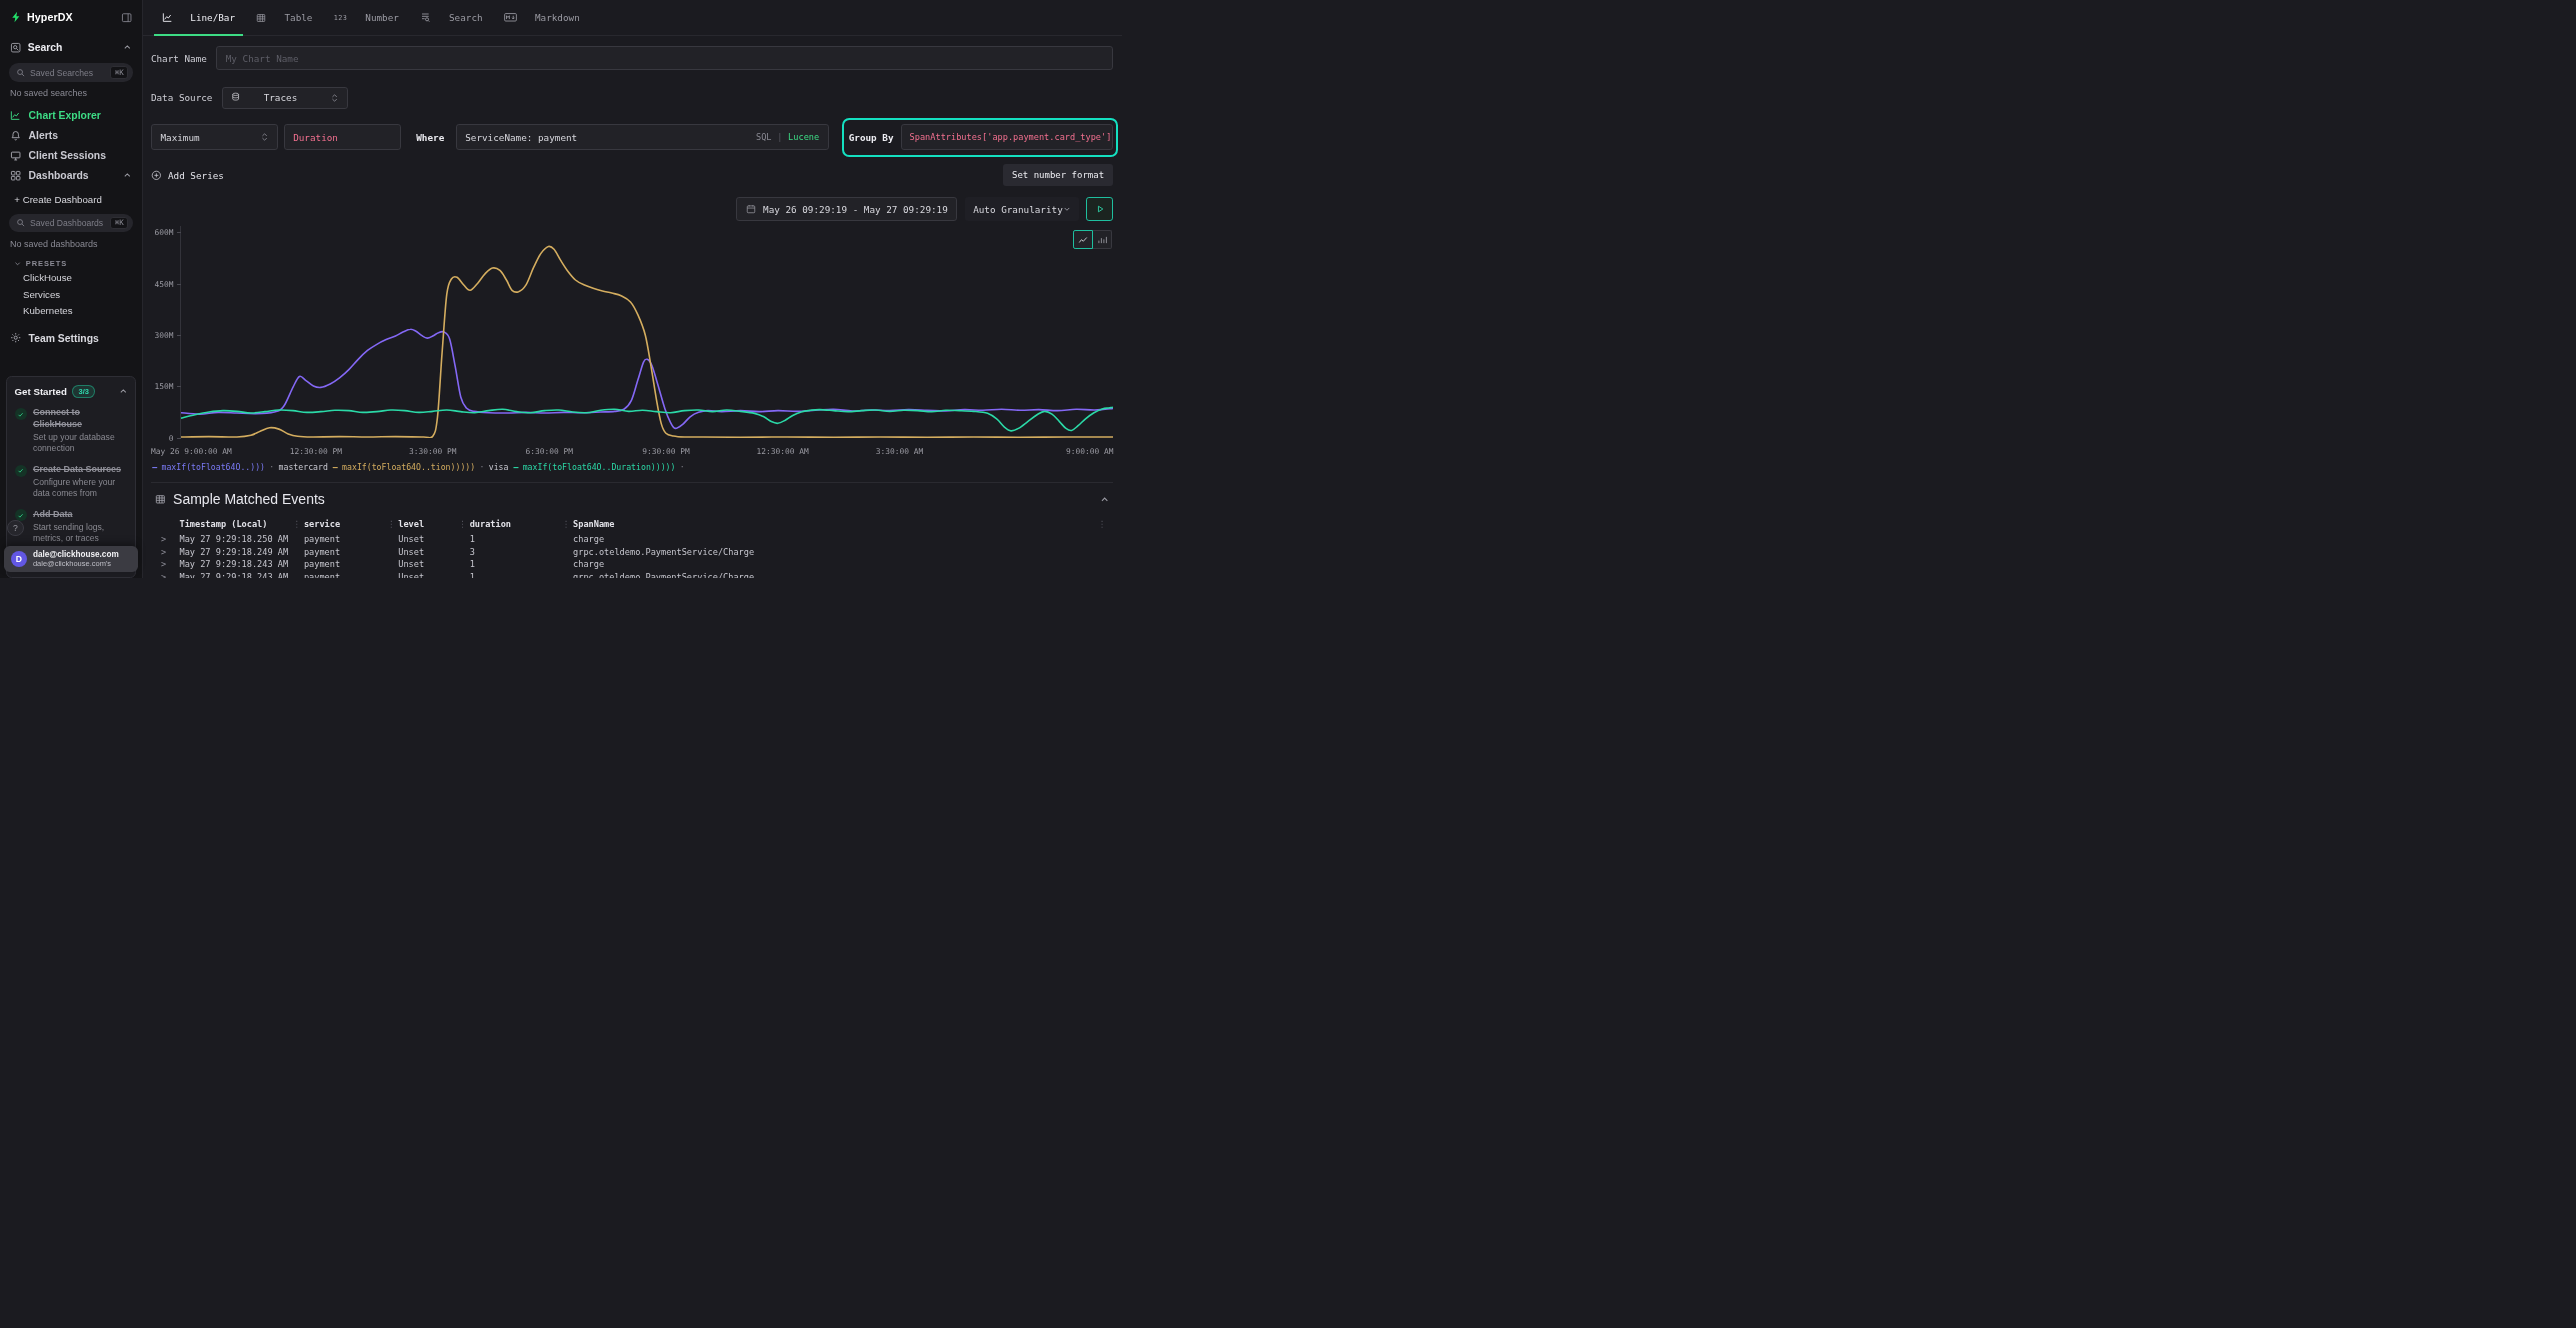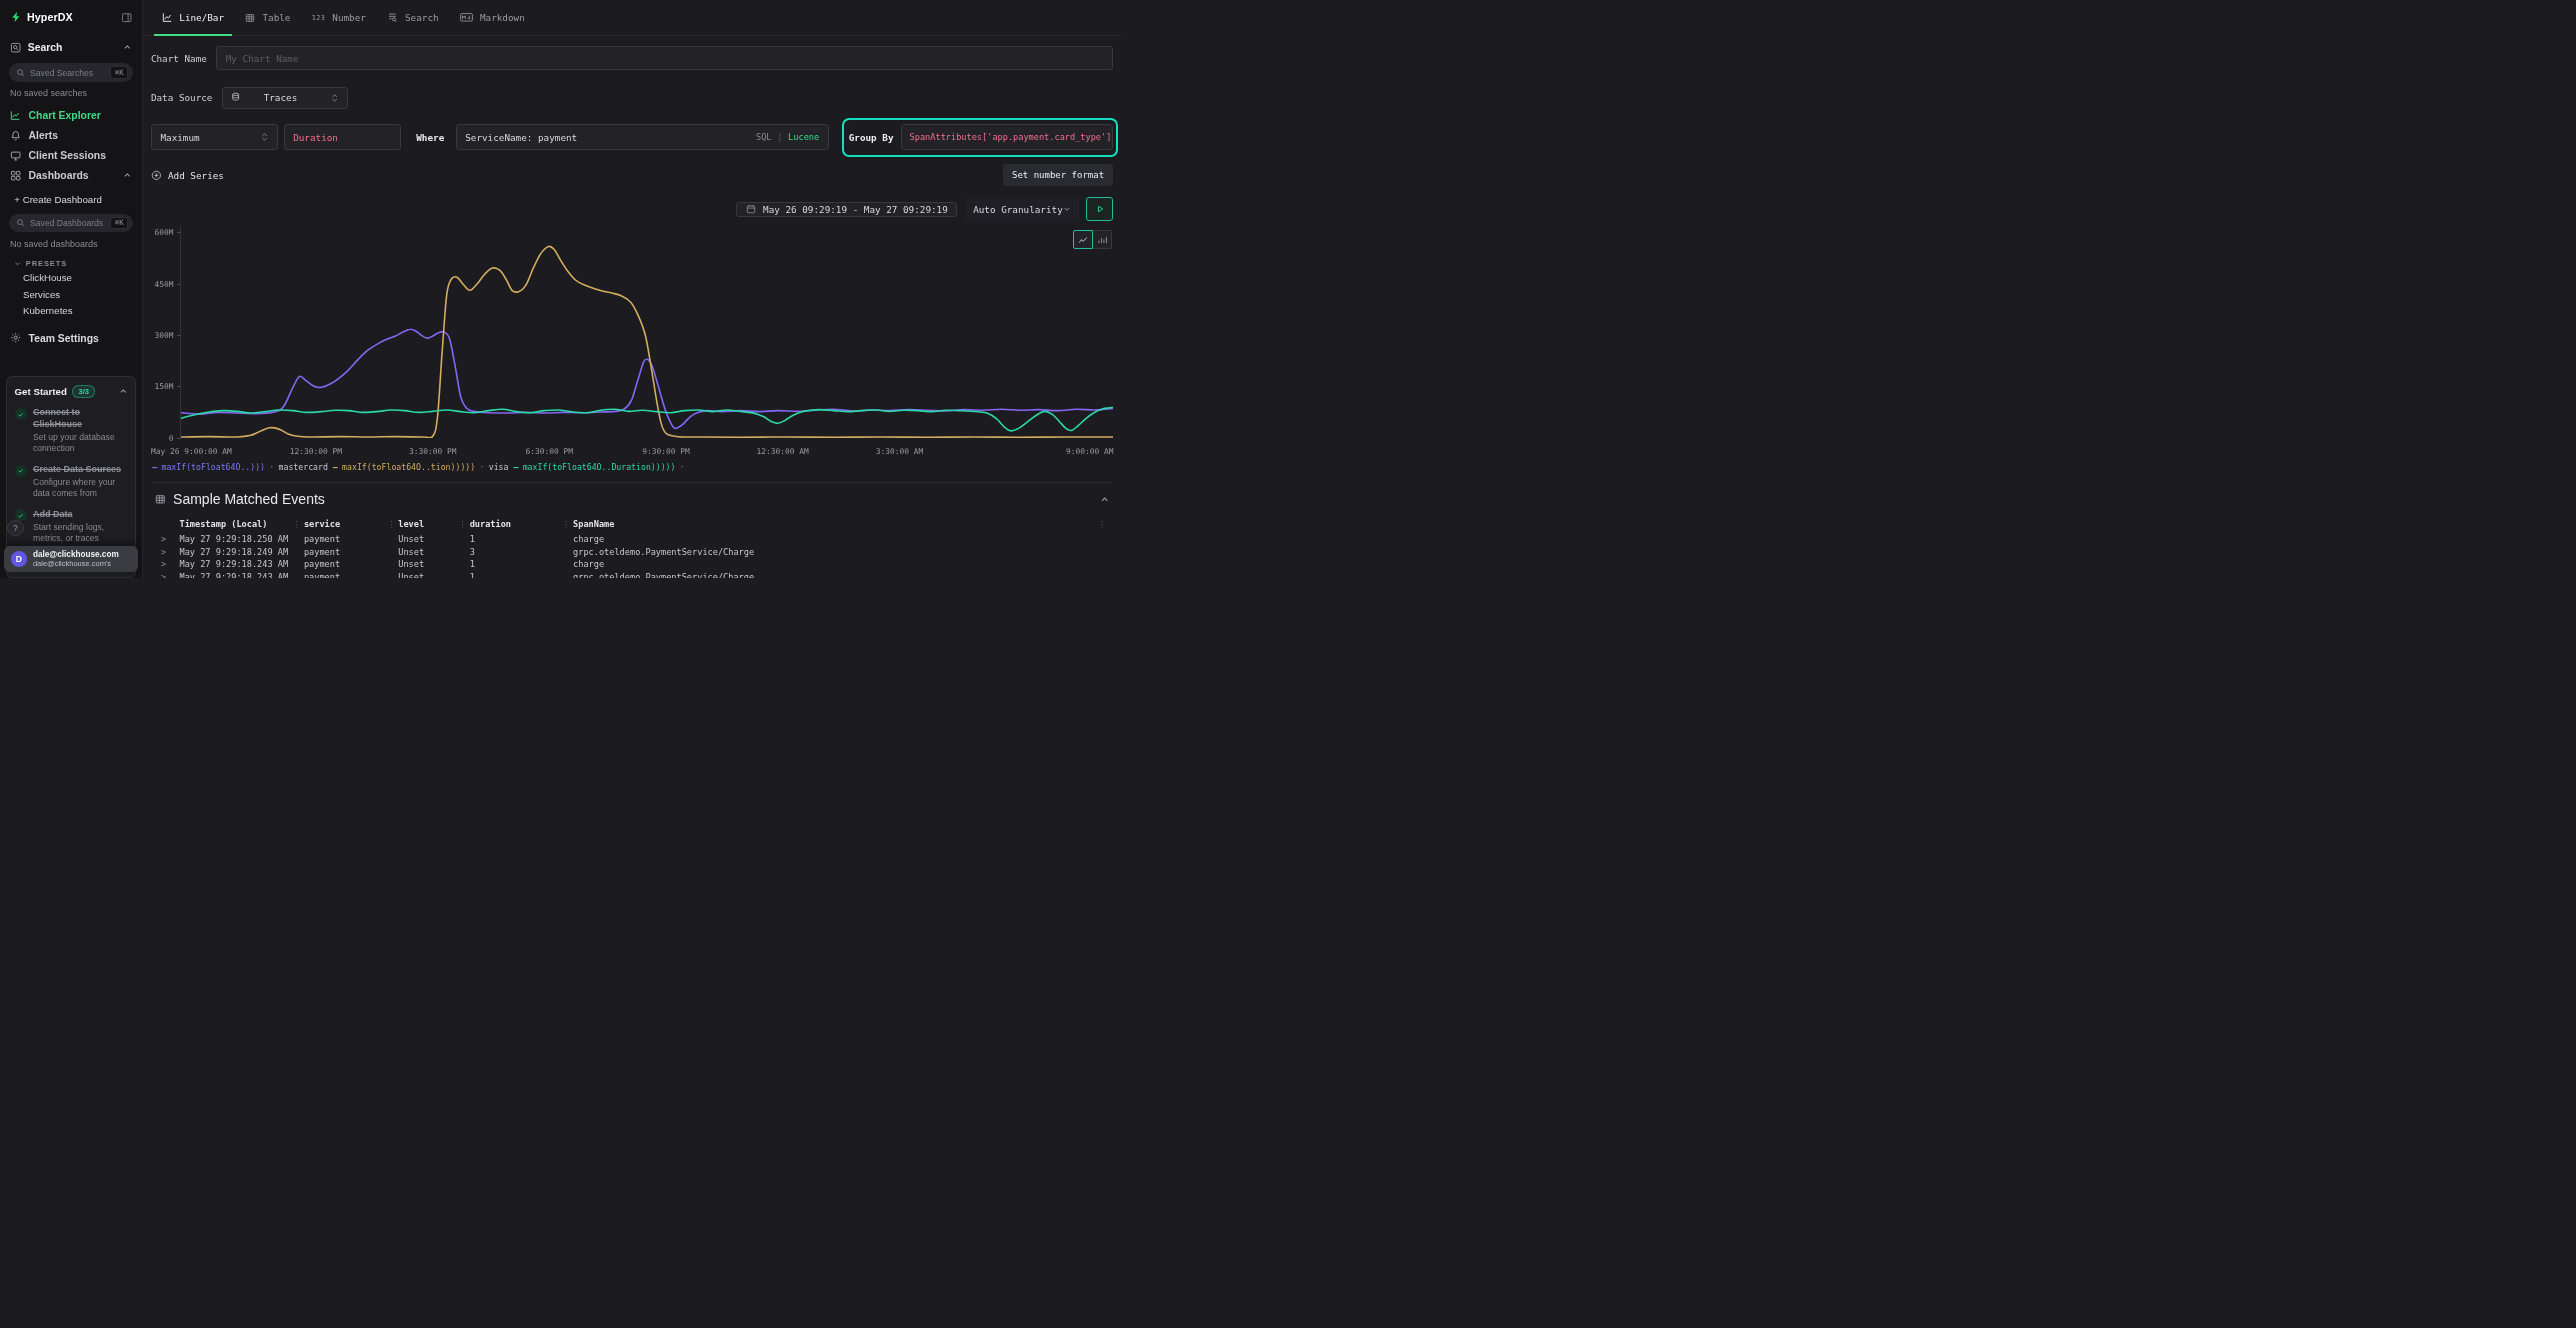--- a/index.html
+++ b/index.html
@@ -61,21 +61,21 @@
                display:flex; gap:5.7px; align-items:center; padding:4.3px 6.4px; z-index:3;
                box-shadow:0 -2.9px 7.2px rgba(0,0,0,.35); cursor:pointer; }
   .avatar { width:16.5px; height:16.5px; border-radius:50%; background:#6257e3; color:#fff; font-size:8.6px;
             font-weight:700; display:flex; align-items:center; justify-content:center; flex:none; }
   .uname { font-size:8.2px; font-weight:700; color:#f2f2f5; white-space:nowrap; }
   .usub  { font-size:7.5px; color:#bfbfc7; white-space:nowrap; overflow:hidden; max-width:89px; }
 
   
   .main { flex:1; display:flex; flex-direction:column; min-width:0; background:#1b1b20; }
   .tabbar { display:flex; gap:1.4px; padding:0 8.6px; border-bottom:0.7px solid #28282e; height:36px; }
-  .tab { display:flex; align-items:center; gap:7px; padding:0 10px; font-family:"DejaVu Sans Mono",monospace;
+  .tab { display:flex; align-items:center; gap:18px; padding:0 10px; font-family:"DejaVu Sans Mono",monospace;
          font-size:9.3px; color:#9a9aa2; position:relative; cursor:pointer; }
   .tab .icon { display:flex; }
   .tab .num { font-size:6.8px; letter-spacing:0.4px; }
   .tab.active { color:#ededf2; }
   .tab.active::after { content:""; position:absolute; left:2.1px; right:2.1px; bottom:-0.7px; height:1.4px; background:#3ddc85; }
 
   .content { flex:1; padding:0 8.6px 0 7.9px; display:flex; flex-direction:column; min-height:0; }
   .lbl { font-family:"DejaVu Sans Mono",monospace; font-size:9.3px; color:#cfcfd6; white-space:nowrap; }
   .input, .select { background:#222227; border:0.7px solid #38383f; border-radius:2.9px; height:24px;
            display:flex; align-items:center; padding:0 8.6px; font-family:"DejaVu Sans Mono",monospace;
@@ -101,21 +101,21 @@
                 pointer-events:none; z-index:6; }
   .row-addseries { display:flex; align-items:center; justify-content:space-between; margin-top:14.3px; }
   .add-series { display:flex; align-items:center; gap:6.4px; font-family:"DejaVu Sans Mono",monospace;
                 font-size:9.3px; color:#e4e4ea; cursor:pointer; }
   .add-series .icon { display:flex; color:#c9c9d1; }
   .btn-numfmt { background:#2a2a31; border:none; border-radius:2.9px; padding:5.7px 9.3px;
                 font-family:"DejaVu Sans Mono",monospace; font-size:9px; color:#ededf2; cursor:pointer; }
 
   .chart-wrap { margin-top:11.4px; position:relative; }
   .controls { display:flex; justify-content:flex-end; align-items:center; gap:7.2px; }
-  .datebox { height:15px; gap:7.2px; cursor:pointer; }
+  .datebox { height:24px; gap:7.2px; cursor:pointer; }
   .datebox .icon { display:flex; color:#9a9aa2; }
   .gran { height:24px; display:flex; align-items:center; gap:0; padding:0 8.6px;
           font-family:"DejaVu Sans Mono",monospace; font-size:9.3px; color:#d8d8de; background:#1f1f25;
           border-radius:2.9px; cursor:pointer; }
   .gran .chev { display:flex; color:#9a9aa2; }
   .playbtn { width:27px; height:24px; border:0.7px solid #1fbf9f; border-radius:2.9px; background:#1b2420;
              display:flex; align-items:center; justify-content:center; color:#2fd6ac; cursor:pointer; }
   .toggles { position:absolute; top:33px; right:1.4px; display:flex; z-index:2; }
   .tgl { width:19.3px; height:18.6px; display:flex; align-items:center; justify-content:center;
          background:#222227; border:0.7px solid #38383f; color:#9a9aa2; cursor:pointer; }

